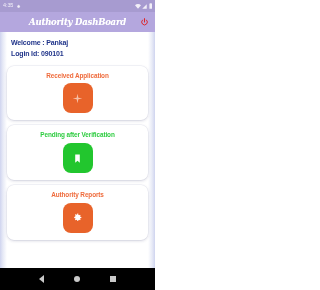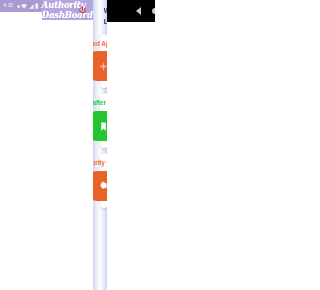--- a/index.html
+++ b/index.html
@@ -2,21 +2,21 @@
 <html><head>
 <meta charset="utf-8">
 <style>
   * { margin:0; padding:0; box-sizing:border-box; }
   html,body { width:155px; height:290px; overflow:hidden; }
   body {
     font-family:"Liberation Sans", sans-serif;
     background:#ffffff;
     -webkit-font-smoothing:antialiased;
   }
-  .phone { position:relative; width:155px; height:290px; display:flex; background:#fff; }
+  .phone { position:relative; width:155px; height:290px; display:flex; flex-direction:column; background:#fff; }
 
   
   .statusbar {
     height:12px; flex:0 0 12px;
     background:#a79bd0;
     display:flex; align-items:center; justify-content:space-between;
     padding:0 3px;
   }
   .sb-left { display:flex; align-items:center; gap:3px; }
   .sb-time { font-size:5.5px; color:#f2eff8; letter-spacing:-0.1px; line-height:1; }

